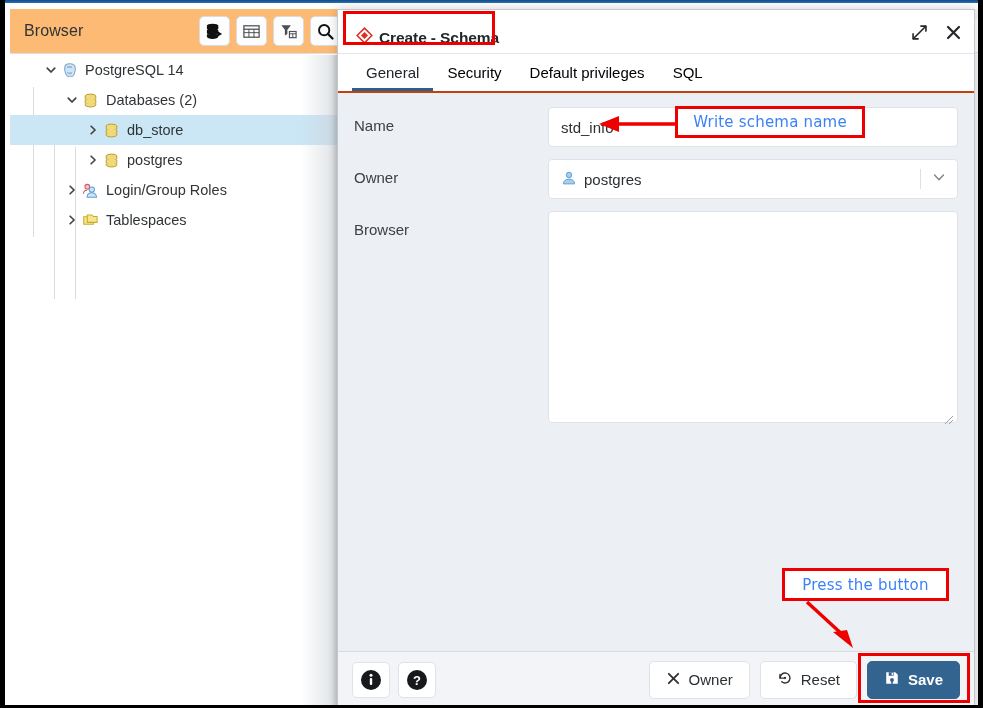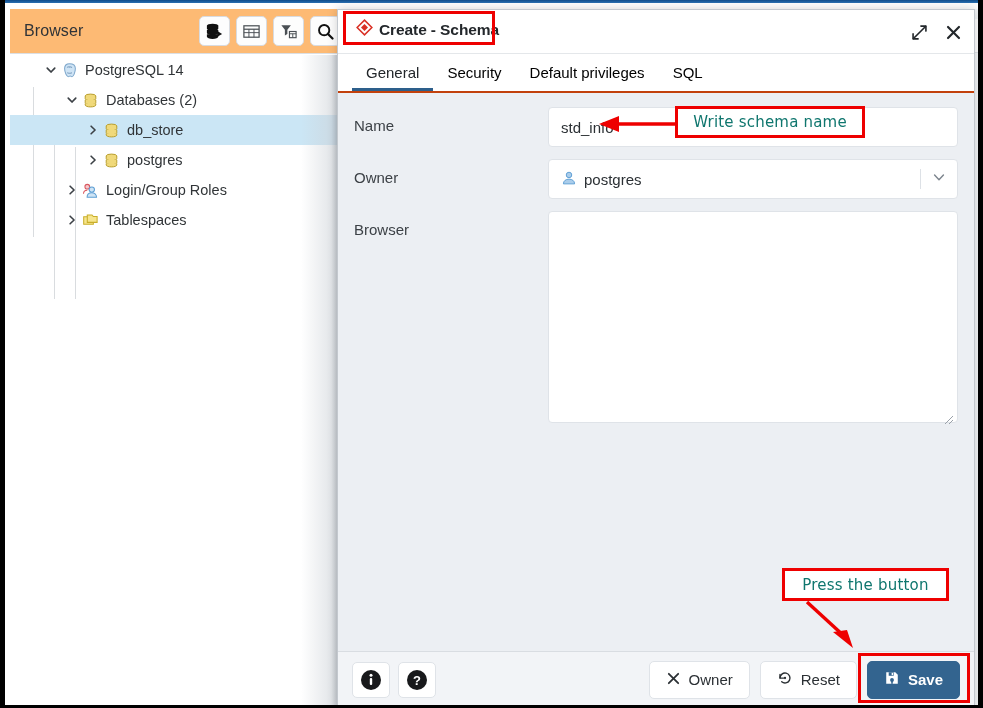--- a/index.html
+++ b/index.html
@@ -180,21 +180,21 @@
   }
   .dlg-header {
     position: relative;
     height: 44px;
     background: #ffffff;
     border-bottom: 1px solid #e4e7ea;
     flex: 0 0 auto;
   }
   .dlg-title-wrap {
     position: absolute;
-    left: 12px; top: 6px;
+    left: 12px; top: 14px;
     display: flex;
     align-items: center;
     gap: 6px;
     padding: 3px 6px;
   }
   .dlg-title {
     font-size: 15.5px;
     font-weight: bold;
     color: #23272b;
     letter-spacing: -.1px;
@@ -357,21 +357,21 @@
     border-color: #33648f;
     color: #ffffff;
     font-weight: bold;
   }
 
   
   .anno {
     position: absolute;
     border: 3px solid #ee0000;
     background: #ffffff;
-    color: #0f766e;
+    color: #3b82f6;
     font-family: "DejaVu Sans", sans-serif;
     font-size: 15px;
     display: flex;
     align-items: center;
     justify-content: center;
     z-index: 40;
     letter-spacing: .2px;
     white-space: nowrap;
   }
   .save-hl {

